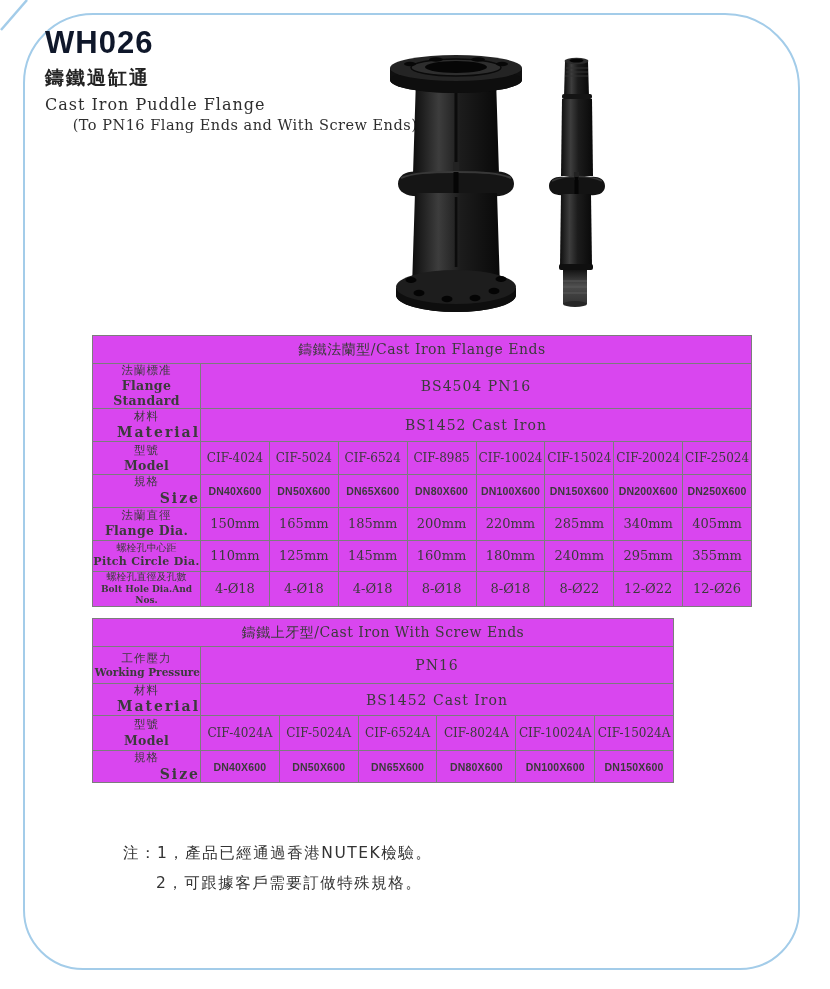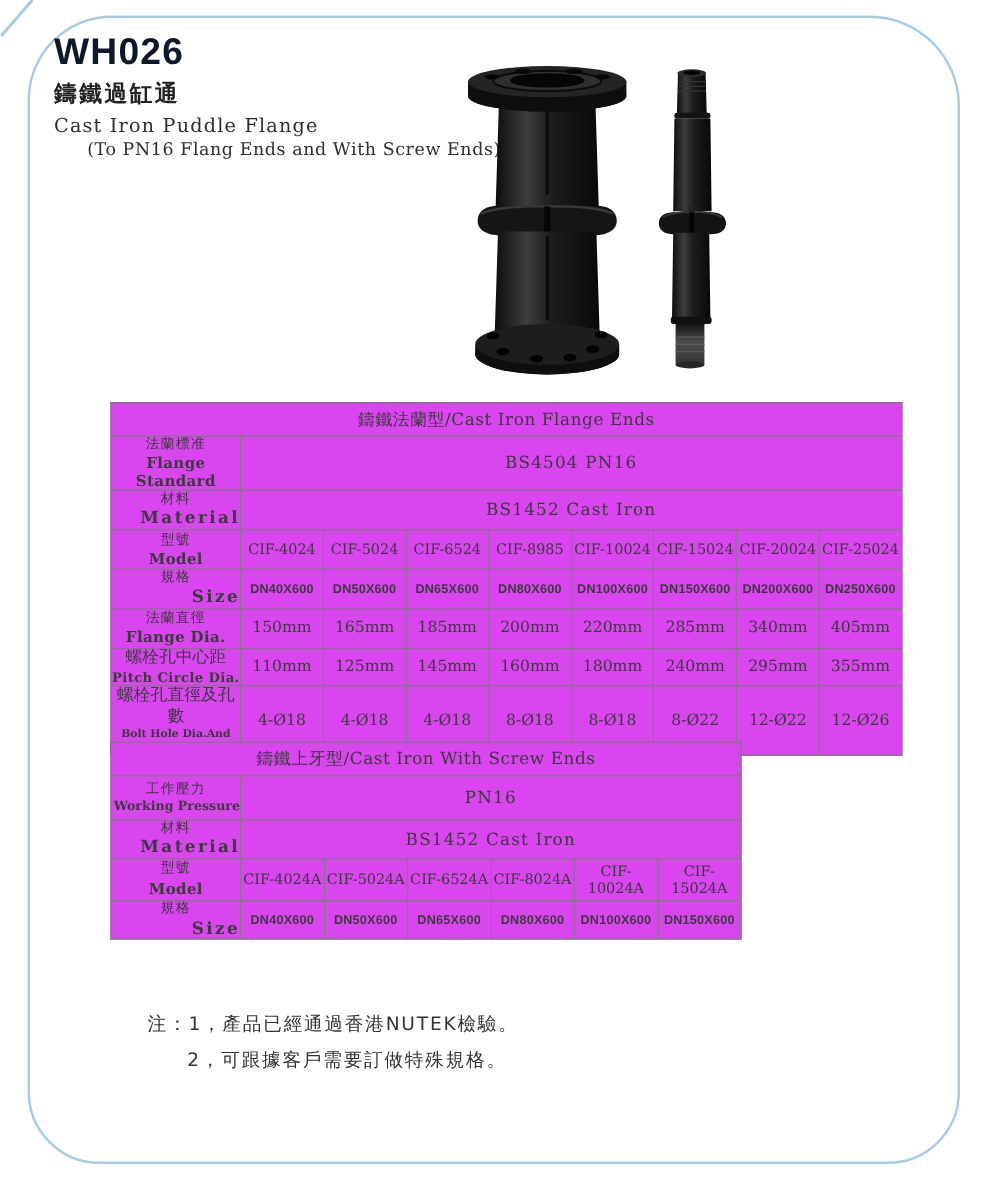--- a/index.html
+++ b/index.html
@@ -26,21 +26,21 @@
   table.spec td{border:1px solid #7c7c7c;text-align:center;vertical-align:middle;
     padding:0;overflow:hidden;color:#3b3b3b;}
   .tbl1{left:92px;top:335px;}
   .tbl2{left:92px;top:618px;}
   td.title-cell{font-size:14px;letter-spacing:0.5px;color:#333;}
   td.lbl .zh{display:block;font-family:Liberation Mono, monospace;font-size:11.5px;
              letter-spacing:1px;line-height:1.25;}
   td.lbl .en{display:block;font-size:12.5px;line-height:1.2;letter-spacing:0.3px;font-weight:bold;}
   td.lbl .en.big{font-size:14px;letter-spacing:2px;text-align:right;}
   td.lbl .en.sm{font-size:9px;letter-spacing:0;}
-  td.lbl .zh.sm{font-size:14px;letter-spacing:0;}
+  td.lbl .zh.sm{font-size:10px;letter-spacing:0;}
   td.lbl .en.med{font-size:10.5px;font-weight:600;letter-spacing:0;text-align:right;}
   td.bigval{font-size:14px;letter-spacing:1px;margin-left:44px;}
   td.model{font-size:12px;}
   td.size{font-family:"Liberation Sans",sans-serif;font-weight:600;font-size:10.5px;
           letter-spacing:0.2px;}
   td.mm{font-size:13px;}
   td.bolt{font-size:13px;}
   td.thread{font-size:13px;}
 
   
@@ -245,21 +245,21 @@
     <td class="bolt">4-Ø18</td>
     <td class="bolt">8-Ø18</td>
     <td class="bolt">8-Ø18</td>
     <td class="bolt">8-Ø22</td>
     <td class="bolt">12-Ø22</td>
     <td class="bolt">12-Ø26</td>
   </tr>
 </tbody>
   </table>
 
-<table class="spec abs tbl2" style="width:526px">
+<table class="spec abs tbl2" style="width:582px">
   <colgroup>
       <col style="width:108px">
       <col>
       <col>
       <col>
       <col>
       <col>
       <col>
     </colgroup>
   <tbody>

